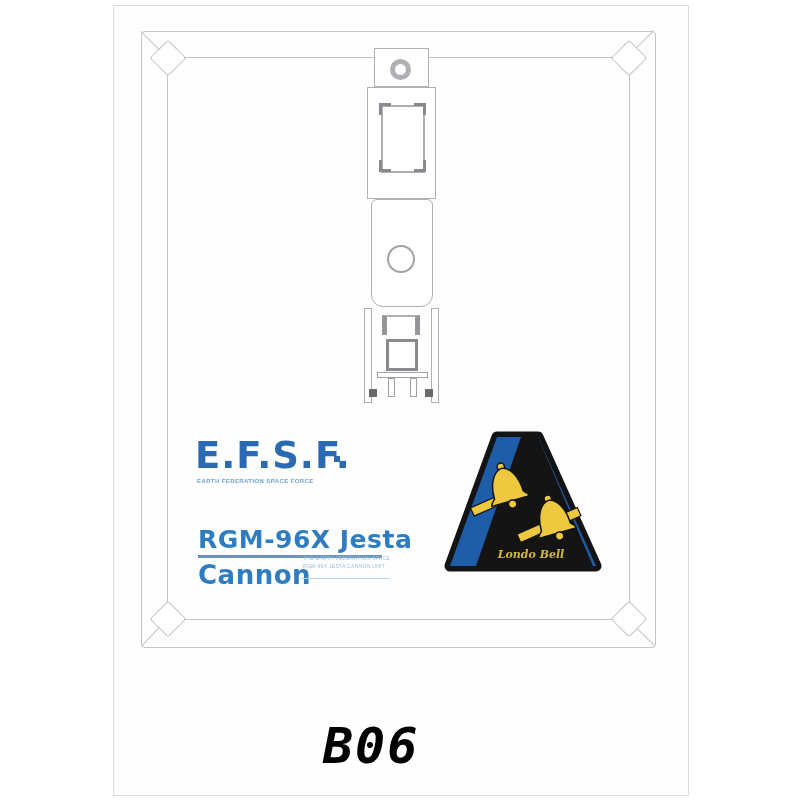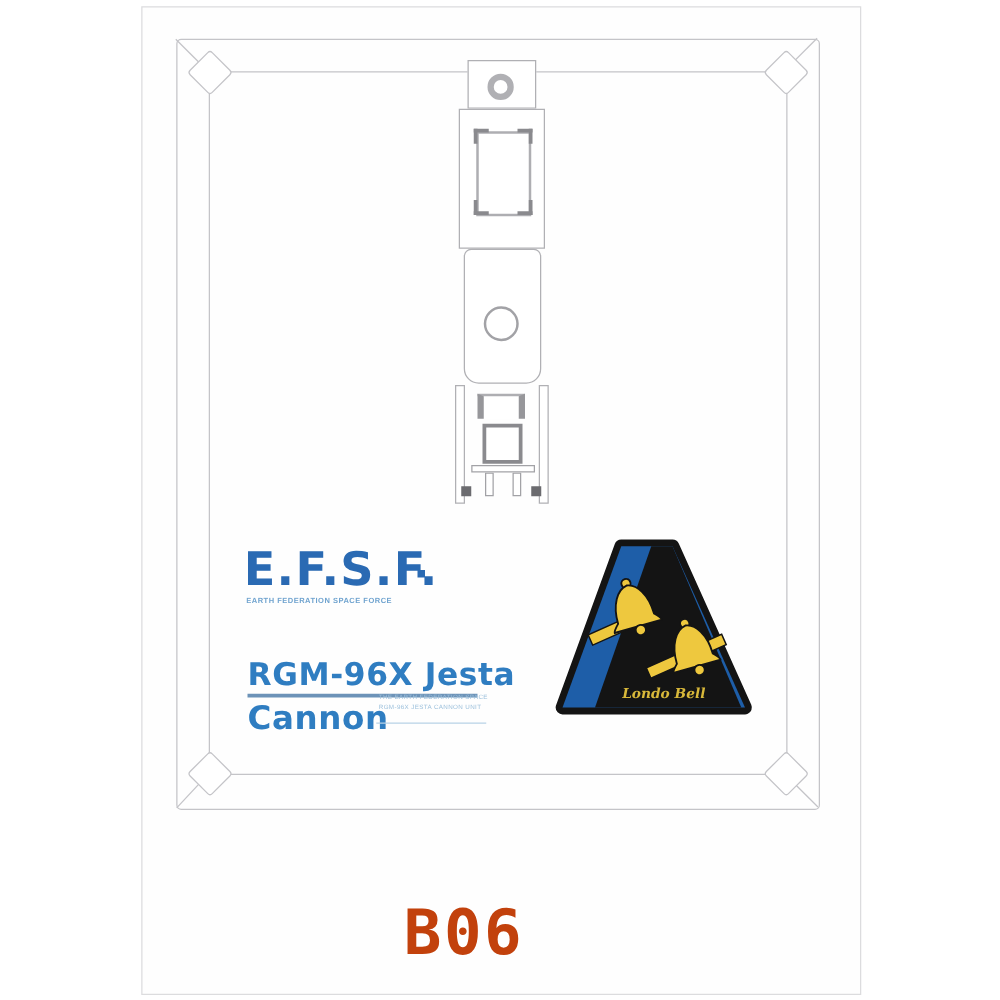--- a/index.html
+++ b/index.html
@@ -33,21 +33,21 @@
   .modelDivider{position:absolute;left:197px;top:554px;width:184px;height:3px;background:#6d93b8;}
   .modelLine2{position:absolute;left:197px;top:559px;font-size:26px;font-weight:bold;
               color:#2f7dc1;letter-spacing:.5px;font-family:"DejaVu Sans",sans-serif;}
   .finePrint{position:absolute;left:302px;top:553px;width:88px;font-size:5px;line-height:8px;
              color:#9cc0dc;letter-spacing:.3px;white-space:nowrap;overflow:hidden;}
   .finePrintRule{position:absolute;left:300px;top:577px;width:88px;height:1px;background:#b8d2e6;}
   
   .sizeLabel{position:absolute;left:306px;top:653px;font-size:44px;font-weight:bold;
              color:#4a4a4c;font-family:"DejaVu Sans Mono",monospace;letter-spacing:.5px;}
   .codeLabel{position:absolute;left:322px;top:716px;font-size:50px;font-weight:bold;
-             color:#c2410c;font-family:"DejaVu Sans Mono",monospace;letter-spacing:2px;}
+             color:#000000;font-family:"DejaVu Sans Mono",monospace;letter-spacing:2px;font-style:italic;}
 </style>
 </head>
 <body>
 
 <div id="canvas">
   <div class="photo">
 
     <div style="position:absolute;left:-113px;top:-5px;width:800px;height:800px;border-radius:12px;">
 
       <div class="rect outerFrame"></div>

